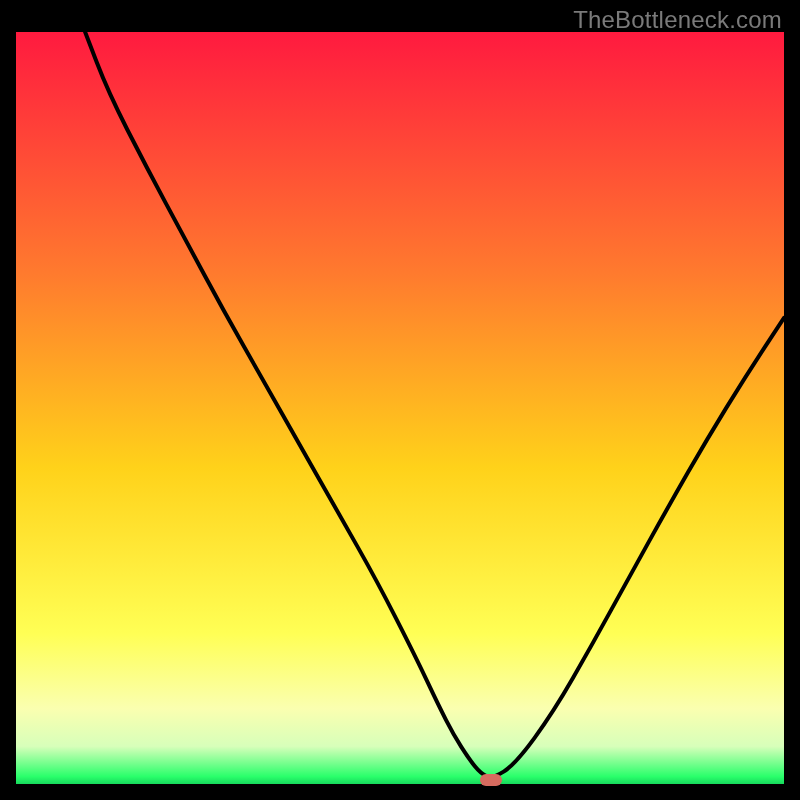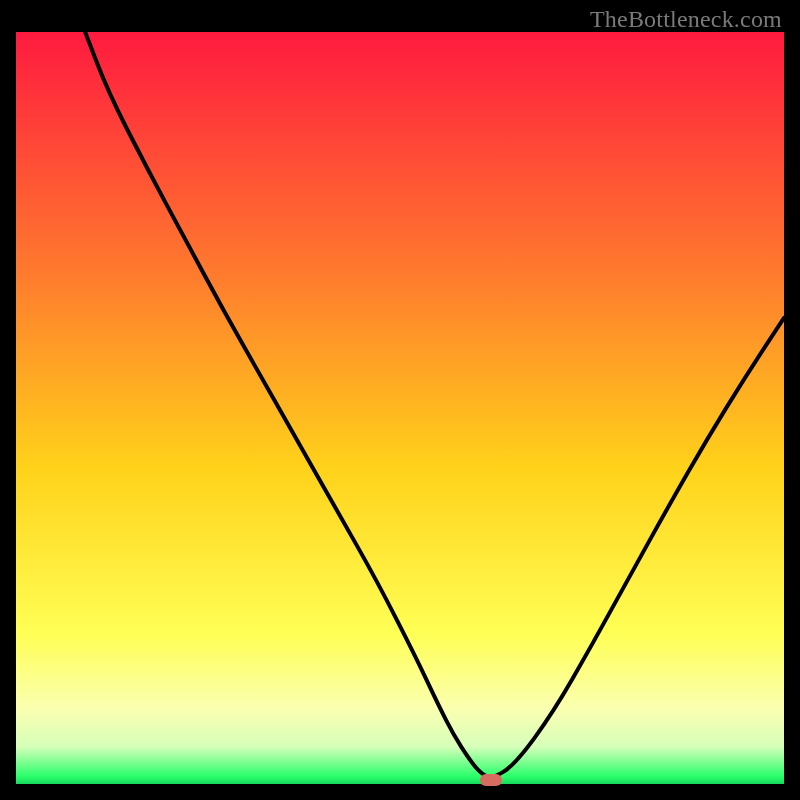--- a/index.html
+++ b/index.html
@@ -29,21 +29,21 @@
     position: absolute;
     left: 0;
     top: 0;
     width: 768px;
     height: 752px;
   }
   .watermark {
     position: absolute;
     top: 6px;
     right: 18px;
-    font-family: Liberation Serif, serif;
+    font-family: Liberation Sans, sans-serif;
     font-size: 24px;
     color: #7a7a7a;
     letter-spacing: 0.2px;
     font-weight: 500;
   }
   svg.curve {
     position: absolute;
     left: 0;
     top: 0;
     width: 768px;

